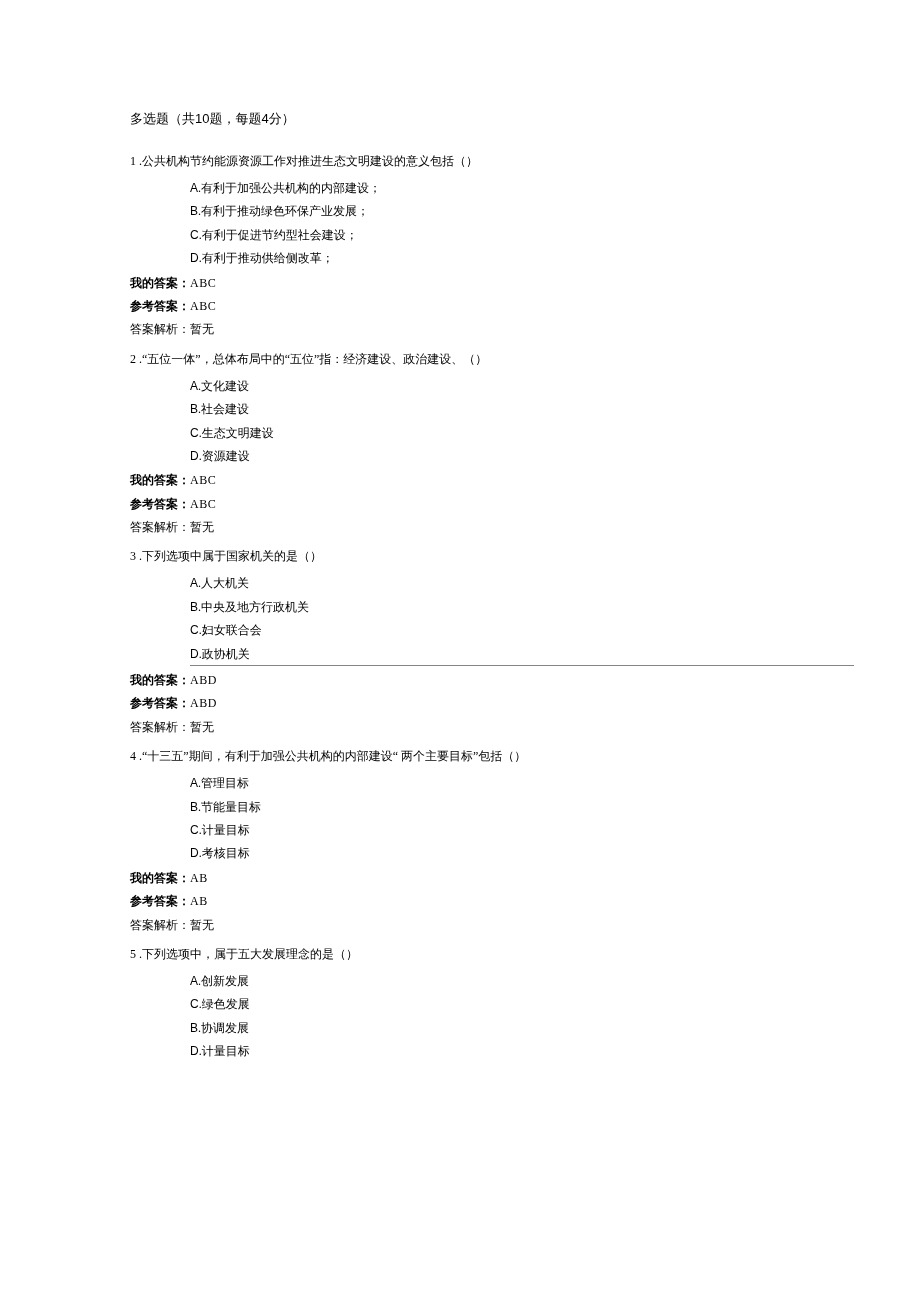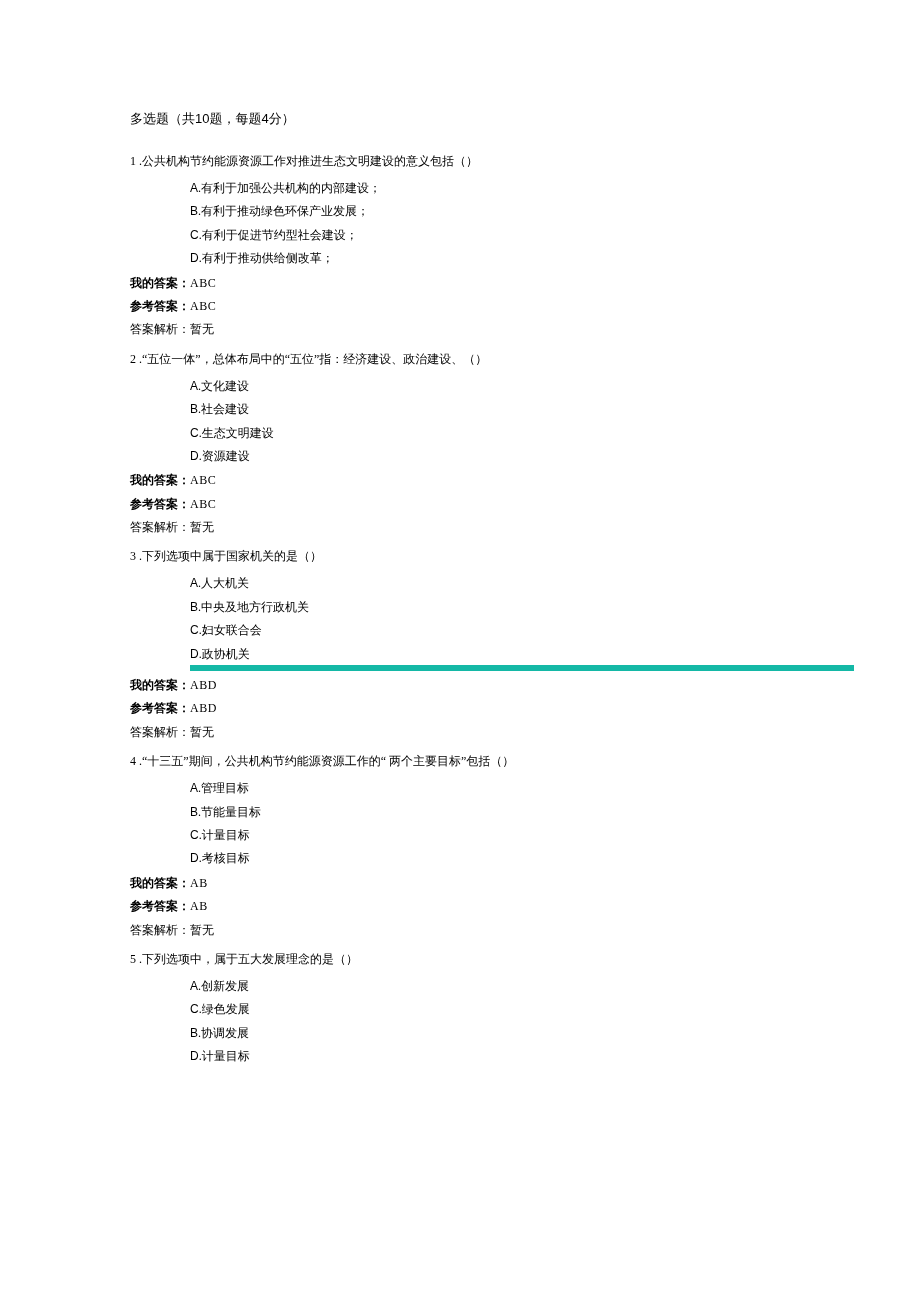--- a/index.html
+++ b/index.html
@@ -51,21 +51,21 @@
   }
   .ans-line .value {
     font-family: Liberation Serif, serif;
     letter-spacing: 0.5px;
   }
   .analysis {
     margin: 2px 0 10px 0;
     line-height: 1.7;
   }
   .hr-under {
-    border-bottom: 6px solid #14b8a6;
+    border-bottom: 1px solid #14b8a6;
     padding-bottom: 1px;
     margin-right: 0;
     display: block;
   }
 </style>
 </head>
 <body>
 
 <div class="page">
 
@@ -104,21 +104,21 @@
           <div class="option"><span class="option-letter">A</span><span>.人大机关</span></div>
           <div class="option"><span class="option-letter">B</span><span>.中央及地方行政机关</span></div>
           <div class="option"><span class="option-letter">C</span><span>.妇女联合会</span></div>
           <div class="option hr-under"><span class="option-letter">D</span><span>.政协机关</span></div>
         </div>
         <div class="ans-line"><span class="label">我的答案：</span><span class="value">ABD</span></div>
         <div class="ans-line"><span class="label">参考答案：</span><span class="value">ABD</span></div>
         <div class="analysis">答案解析：暂无</div>
       </div>
       <div class="question">
-        <div class="q-stem"><span class="q-num">4</span><span>  .“十三五”期间，公共机构节约能源资源工作的“    两个主要目标”包括（）</span></div>
+        <div class="q-stem"><span class="q-num">4</span><span>  .“十三五”期间，有利于加强公共机构的内部建设“    两个主要目标”包括（）</span></div>
         <div class="options">
           <div class="option"><span class="option-letter">A</span><span>.管理目标</span></div>
           <div class="option"><span class="option-letter">B</span><span>.节能量目标</span></div>
           <div class="option"><span class="option-letter">C</span><span>.计量目标</span></div>
           <div class="option"><span class="option-letter">D</span><span>.考核目标</span></div>
         </div>
         <div class="ans-line"><span class="label">我的答案：</span><span class="value">AB</span></div>
         <div class="ans-line"><span class="label">参考答案：</span><span class="value">AB</span></div>
         <div class="analysis">答案解析：暂无</div>
       </div>

